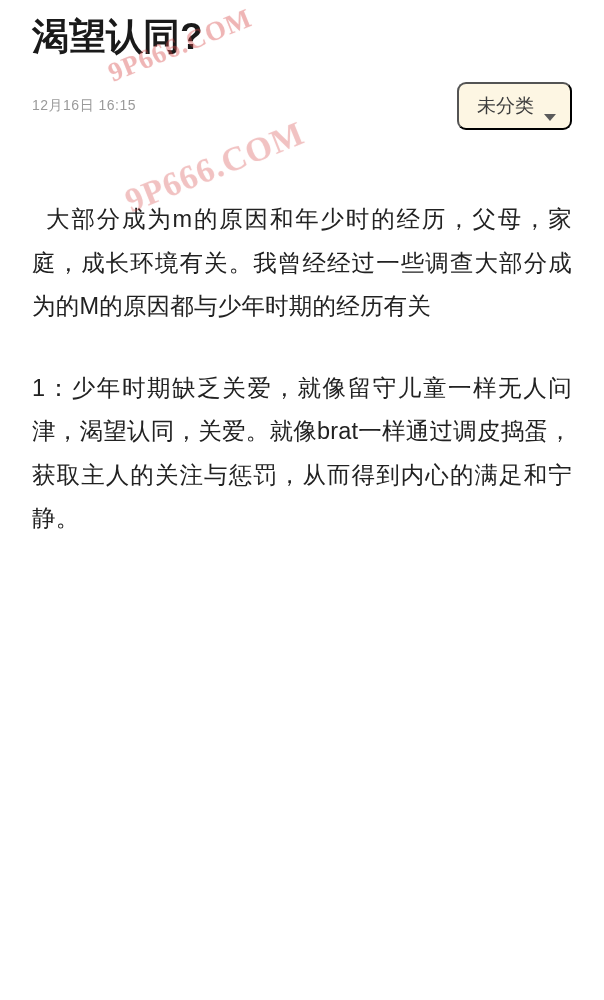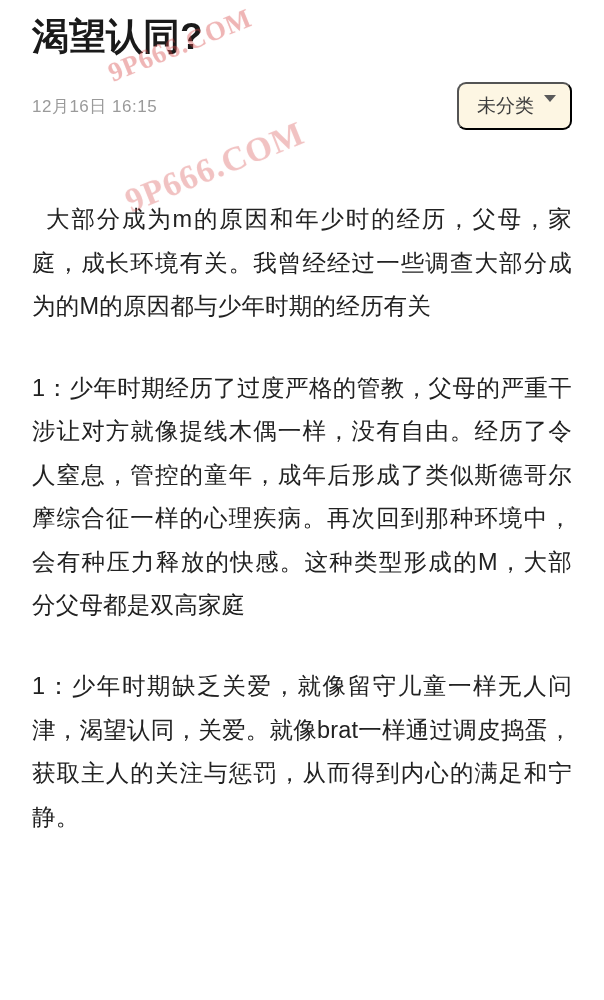--- a/index.html
+++ b/index.html
@@ -32,27 +32,27 @@
     padding-top: 14px;
     white-space: nowrap;
   }
   .meta-row {
     display: flex;
     align-items: center;
     justify-content: space-between;
     margin-top: 22px;
   }
   .date {
-    font-size: 17px;
+    font-size: 14px;
     color: #9a9a9a;
     letter-spacing: 0.5px;
   }
   .category-chip {
     display: inline-flex;
-    align-items: flex-start;
+    align-items: flex-end;
     gap: 10px;
     background: #fdf6e3;
     color: #3d3d3d;
     font-size: 19px;
     border-radius: 9px;
     padding: 9px 14px 9px 18px;
   }
   .chip-caret {
     width: 0;
     height: 0;
@@ -113,20 +113,19 @@
   <div class="meta-row">
     <span class="date">12月16日 16:15</span>
     <button class="category-chip">
       <span>未分类</span>
       <span class="chip-caret"></span>
     </button>
   </div>
 
   <div class="body">
     <p class="para first">大部分成为m的原因和年少时的经历，父母，家庭，成长环境有关。我曾经经过一些调查大部分成为的M的原因都与少年时期的经历有关</p>
-    <p class="para">1：少年时期经历了过度严格的管教，父母的严重干涉让对方就像提线木偶一样，没有自由。经历了令人窒息，管控的童年，成年后形成了类似斯德哥尔摩综合征一样的心理疾病。再次回到那种环境中，会有种压力释放的快感。这种类型形成的M，大部分父母都是双高家庭</p>
     <p class="para">1：少年时期缺乏关爱，就像留守儿童一样无人问津，渴望认同，关爱。就像brat一样通过调皮捣蛋，获取主人的关注与惩罚，从而得到内心的满足和宁静。</p>
   </div>
 
   <div class="wm wm-1">9P666.COM</div>
   <div class="wm wm-2">9P666.COM</div>
 
 </div>
 
 </body></html>

